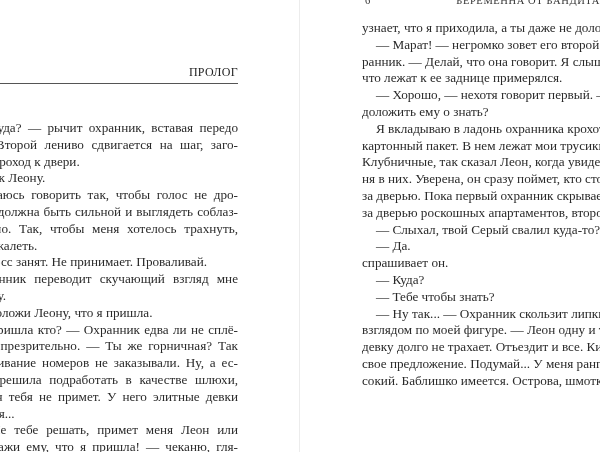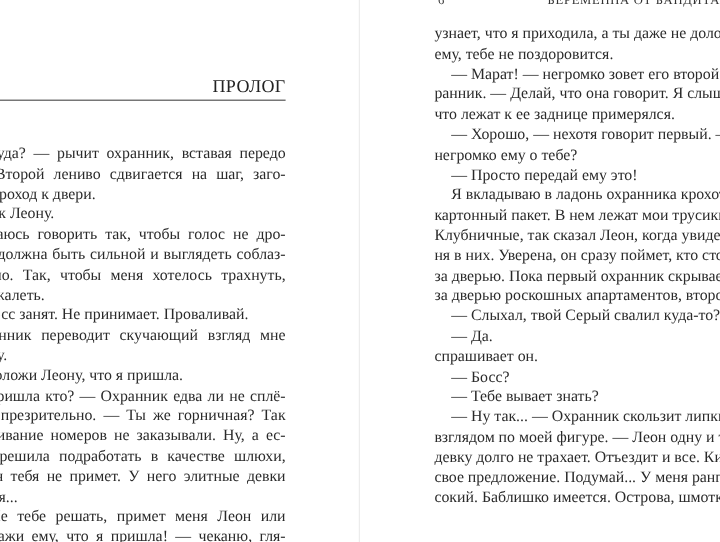--- a/index.html
+++ b/index.html
@@ -9,21 +9,21 @@
     font-family: "DejaVu Serif", "Liberation Serif", serif;
     color:#2a2a2a;
   }
   .page { position:absolute; top:0; height:452px; overflow:hidden; background:#fff; }
   .page-left { left:0; width:299px; }
   .page-right { left:300px; width:300px; }
   .gutter { position:absolute; left:299px; top:0; width:1px; height:452px; background:#ececec; }
 
   .chapter-title {
     position:absolute; left:0; width:238px; top:65px;
-    text-align:right; font-size:15px; letter-spacing:0.3px; color:#222;
+    text-align:right; font-size:12px; letter-spacing:0.3px; color:#222;
     font-family: "Liberation Serif", serif;
   }
   .chapter-rule { position:absolute; left:0; top:83px; width:238px; height:1px; background:#555; }
 
   .text-left {
     position:absolute; left:-44px; top:120px; width:282px;
   }
   .text-right {
     position:absolute; left:62px; top:20px; width:238px;
   }
@@ -75,37 +75,35 @@
 
 <div class="gutter"></div>
 
 <div class="page page-right">
   <div class="running-head">
     <span class="page-num">6</span>
     <span class="book-title">БЕРЕМЕННА ОТ БАНДИТА</span>
   </div>
   <div class="text-right" id="right-text">
       <div class="line">узнает, что я приходила, а ты даже не доложил</div>
-      <div class="line last">ему, тебе не поздоровится.</div>
       <div class="line indent">— Марат! — негромко зовет его второй ох-</div>
       <div class="line">ранник. — Делай, что она говорит. Я слышал,</div>
       <div class="line last">что лежат к ее заднице примерялся.</div>
       <div class="line indent">— Хорошо, — нехотя говорит первый. — Как</div>
-      <div class="line last">негромко ему о тебе?</div>
-      <div class="line indent last">— Просто передай ему это!</div>
+      <div class="line last">доложить ему о знать?</div>
       <div class="line indent">Я вкладываю в ладонь охранника крохотный</div>
       <div class="line">картонный пакет. В нем лежат мои трусики.</div>
       <div class="line">Клубничные, так сказал Леон, когда увидел ме-</div>
       <div class="line">ня в них. Уверена, он сразу поймет, кто стоит</div>
       <div class="line">за дверью. Пока первый охранник скрывается</div>
       <div class="line">за дверью роскошных апартаментов, второй не-</div>
       <div class="line indent">— Слыхал, твой Серый свалил куда-то? —</div>
       <div class="line indent last">— Да.</div>
       <div class="line last">спрашивает он.</div>
-      <div class="line indent last">— Босс?</div>
-      <div class="line indent last">— Тебе вывает знать?</div>
+      <div class="line indent last">— Куда?</div>
+      <div class="line indent last">— Тебе чтобы знать?</div>
       <div class="line indent">— Ну так... — Охранник скользит липким</div>
       <div class="line">взглядом по моей фигуре. — Леон одну и ту же</div>
       <div class="line">девку долго не трахает. Отъездит и все. Кидаю</div>
       <div class="line">свое предложение. Подумай... У меня ранг вы-</div>
       <div class="line">сокий. Баблишко имеется. Острова, шмотки,</div>
     </div>
 </div>
 
 </body></html>

